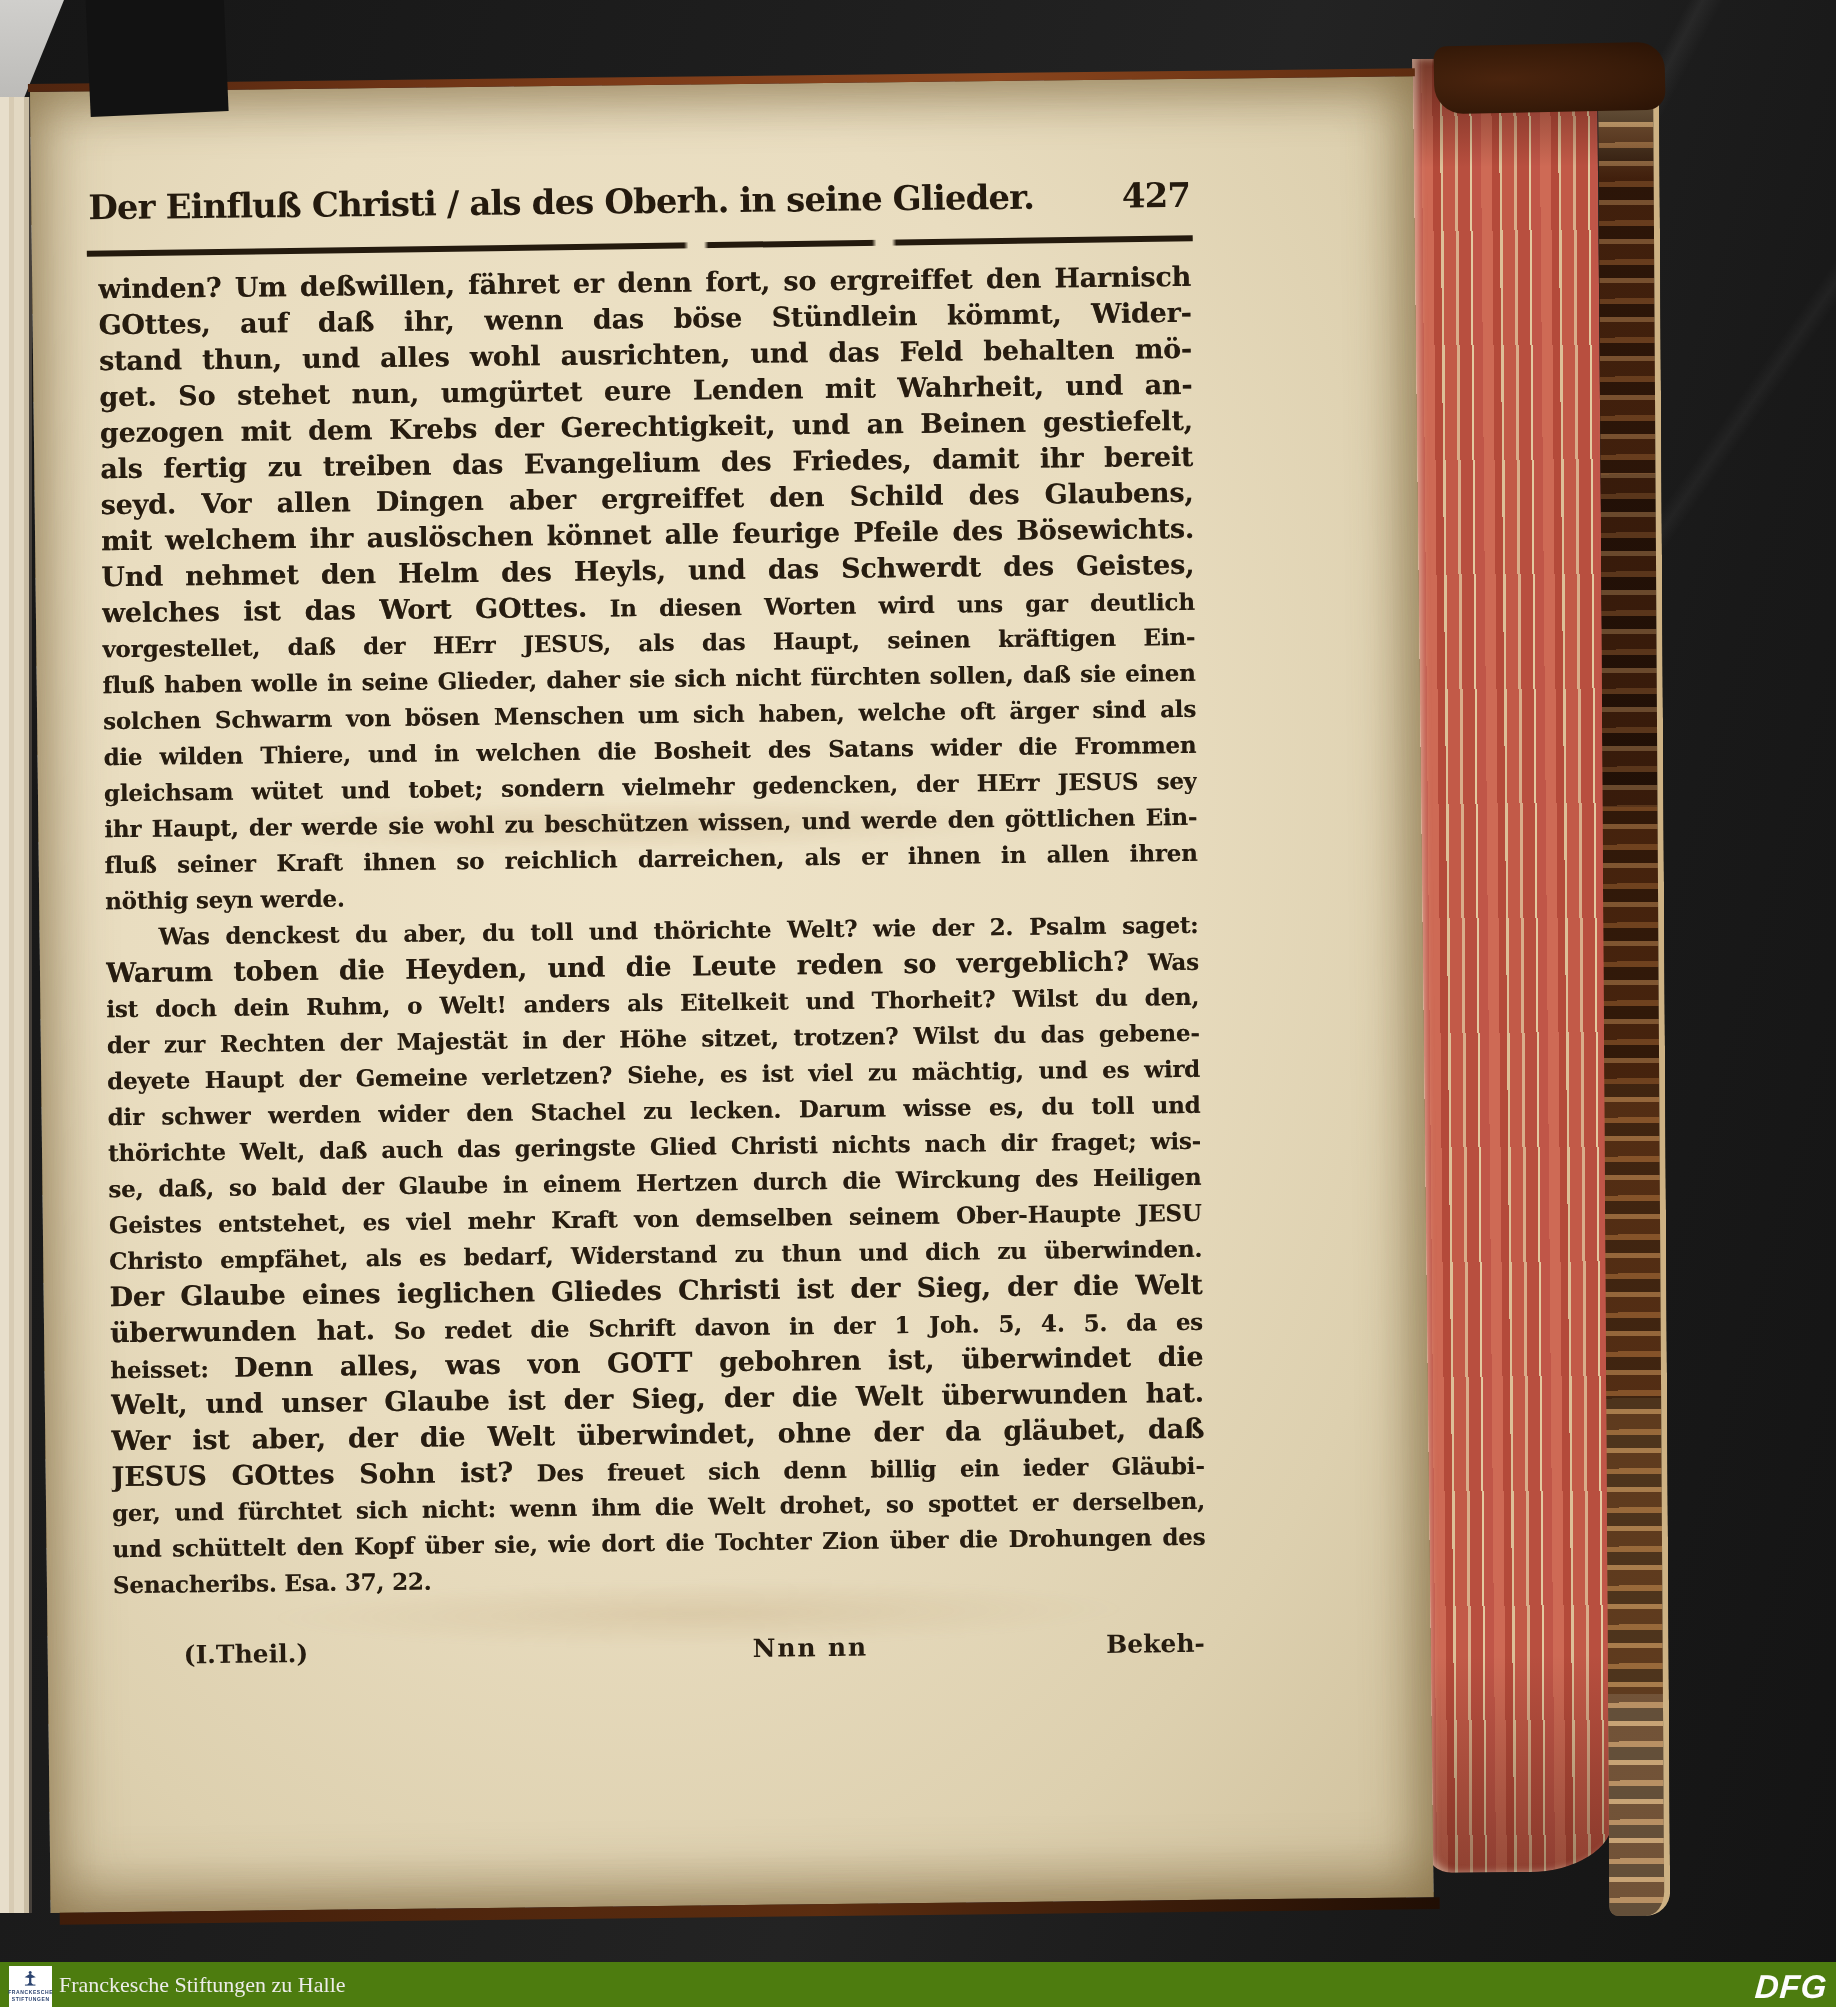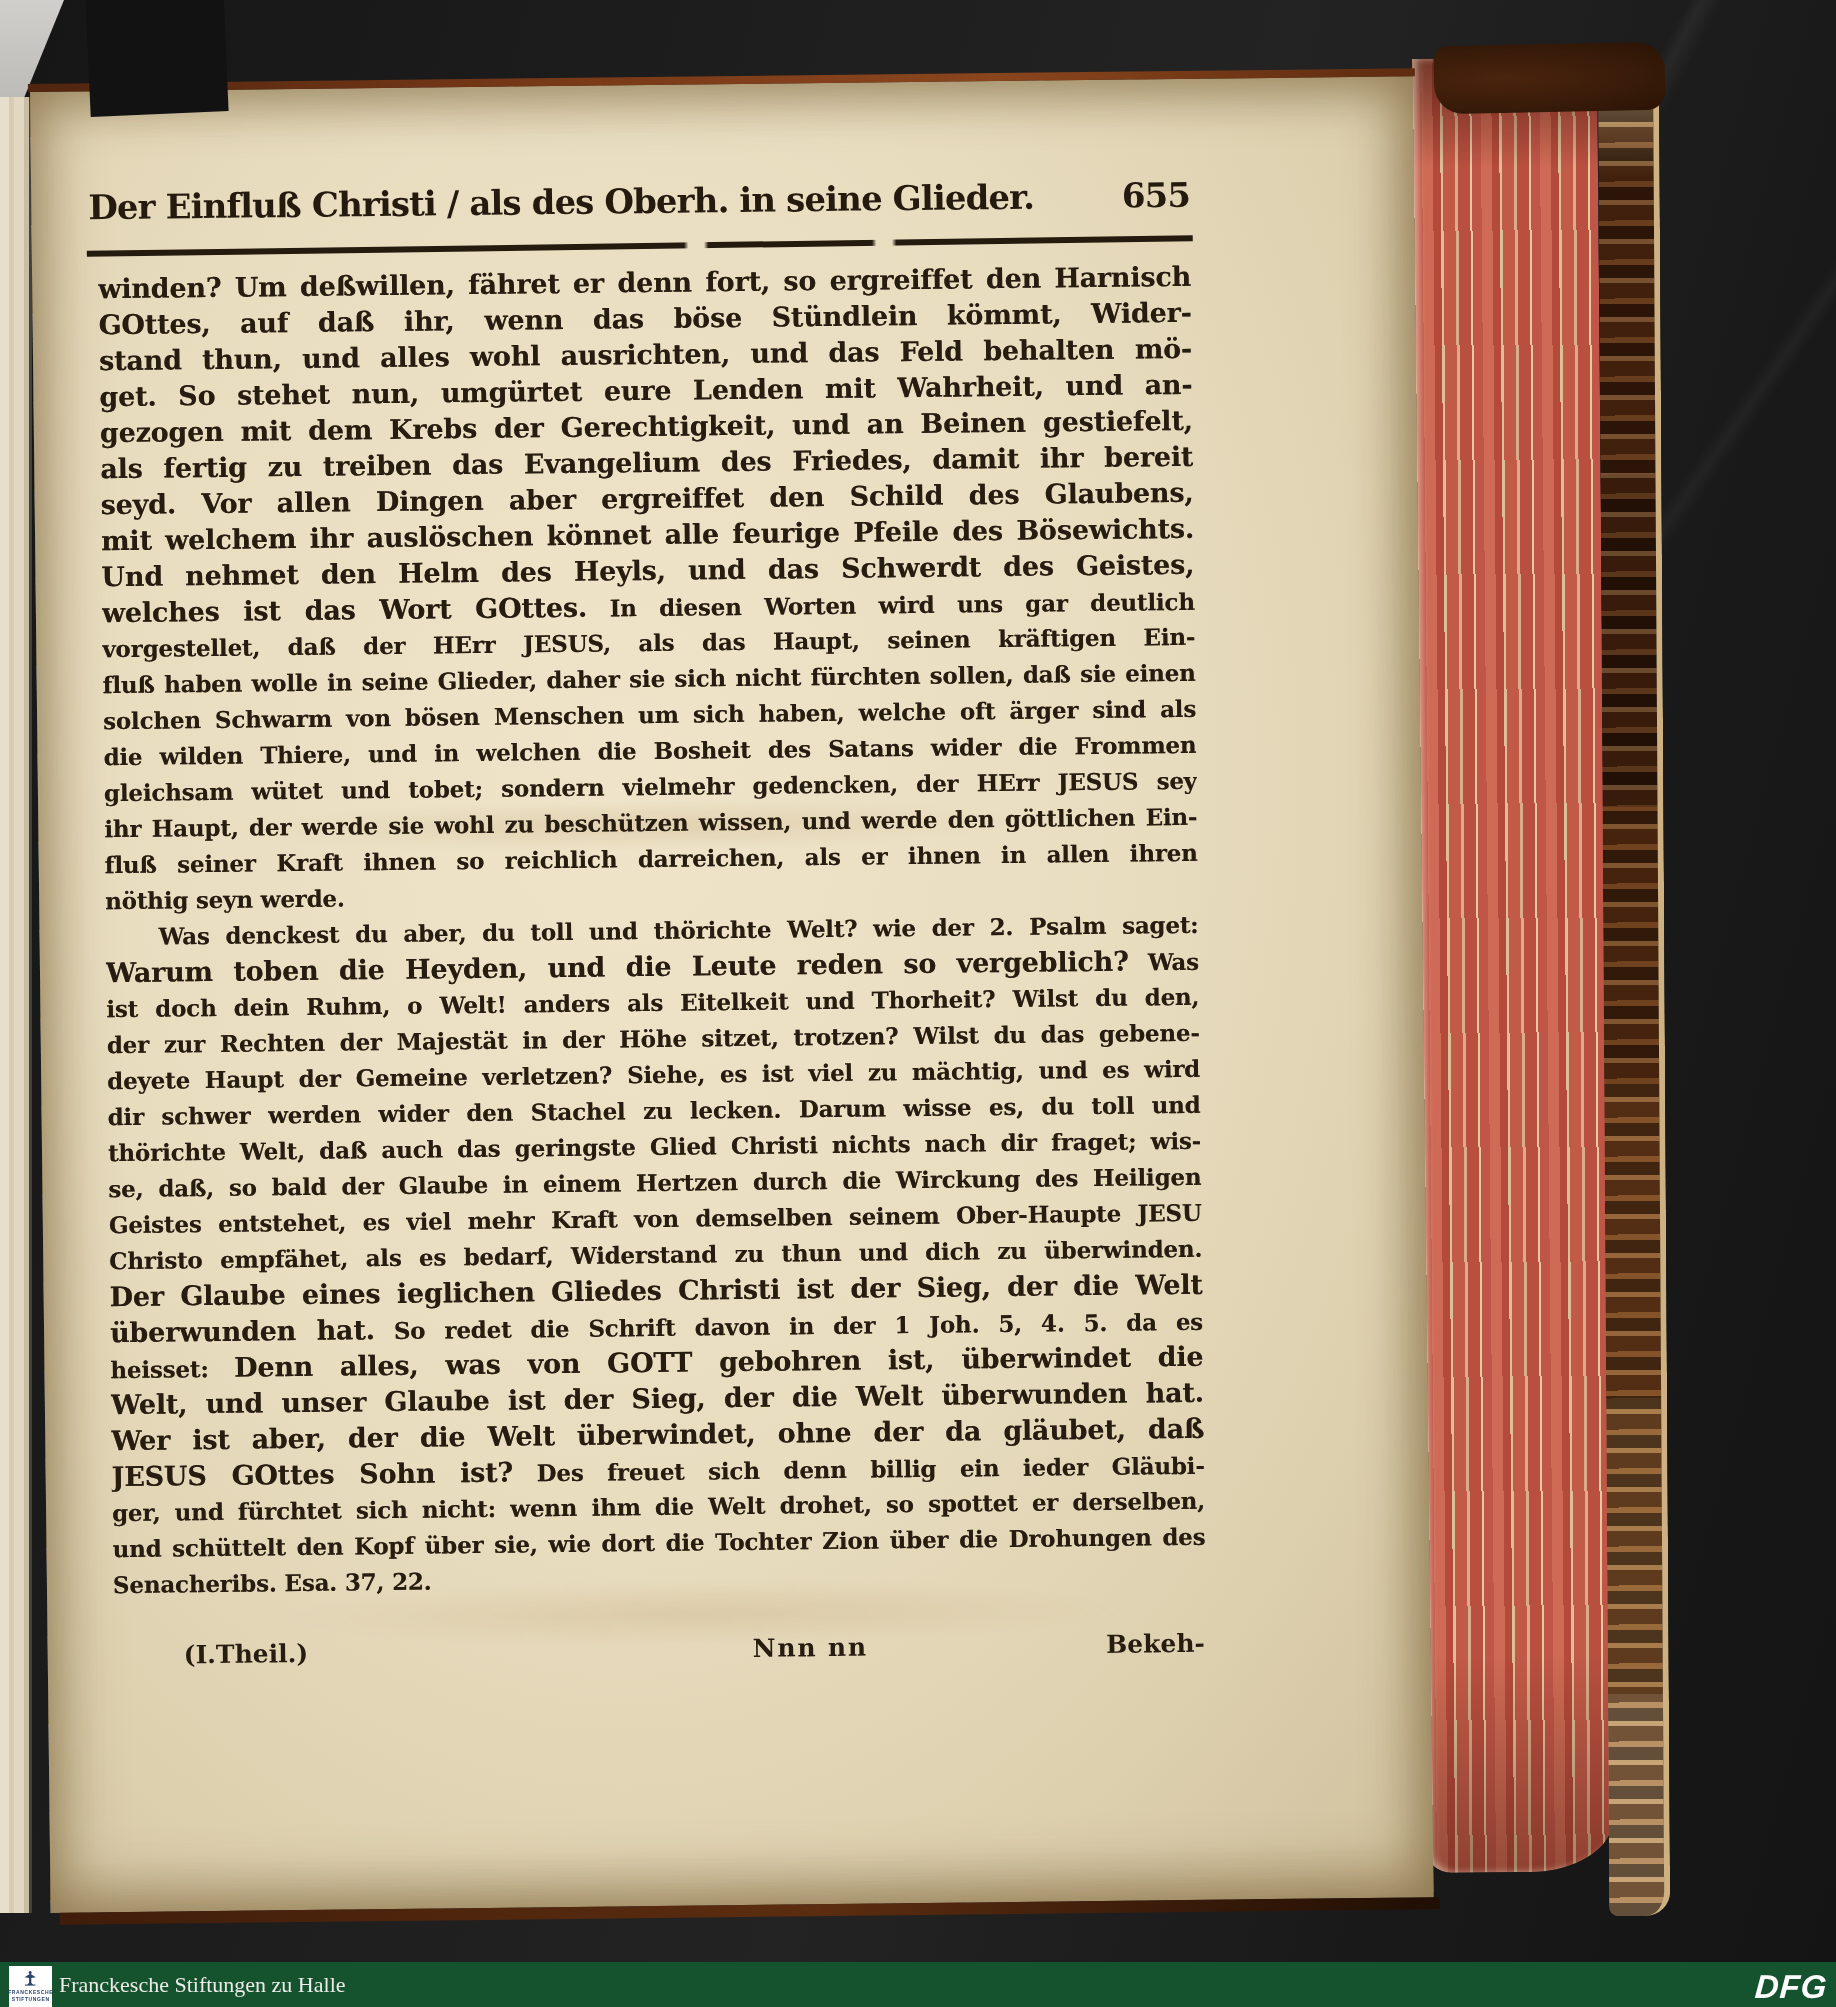--- a/index.html
+++ b/index.html
@@ -72,42 +72,42 @@
     background:radial-gradient(ellipse at 30% 50%,#4a240e,#381b09 60%,#2a1305 100%);
     border-radius:13px 27.5px 18.4px 29px;}
   .board-edge{position:absolute;left:1598px;top:68px;width:55px;height:1848px;z-index:4;
     transform:rotate(-0.35deg);transform-origin:left top;
     background:
       repeating-linear-gradient(0deg,rgba(15,6,2,.55) 0 13px,rgba(150,100,55,.35) 13px 18.4px,rgba(55,26,10,.6) 18.4px 34px,rgba(195,155,105,.35) 34px 39px),
       linear-gradient(180deg,#c9a878 0 2%,#4f2810 6% 22%,#3a1d0c 22% 40%,#5b3012 40% 55%,#7c4a22 55% 72%,#9a6c3c 72% 88%,#caa87c 88% 100%);
     border-right:6.4px solid #cdb183;
     border-radius:7.3px 13px 24px 9.2px;}
   
-  .viewer-footer{position:absolute;left:0;bottom:0;width:1837px;height:45px;background:#14532d;z-index:10;margin-top:40px;}
+  .viewer-footer{position:absolute;left:0;bottom:0;width:1837px;height:45px;background:#4d7c0f;z-index:10;margin-top:40px;}
   .logo-box{position:absolute;left:9.2px;top:3.7px;width:43px;height:41px;background:#ffffff;
     display:flex;flex-direction:column;align-items:center;justify-content:center;gap:0.9px;}
   .logo-caption{font-family:"Liberation Sans",sans-serif;font-size:5px;font-weight:bold;
     letter-spacing:0.6px;color:#2c4470;line-height:5.5px;text-align:center;}
   .institution{position:absolute;left:59px;top:0;height:45px;line-height:45px;
     font-family:"Liberation Serif",serif;font-size:22px;color:#edecea;}
   .dfg{position:absolute;right:9.2px;top:6.4px;font-family:"Liberation Sans",sans-serif;
     font-weight:bold;font-style:italic;font-size:33px;letter-spacing:0.9px;color:#fdfdfd;
     transform:skewX(-4deg);}
 </style>
 </head>
 <body>
 
 <div class="bg-streaks"></div>
 <div class="scan-corner"></div>
 <div class="left-strip"></div>
 
 <div class="book-page">
   <div class="page-header">
     <span>Der Einfluß Christi / als des Oberh. in seine Glieder.</span>
-    <span>655</span>
+    <span>427</span>
   </div>
   <div class="header-rule"></div>
   <div class="ghost g1"></div>
   <div class="ghost g2"></div>
   <div class="body-text">
       <div class="text-line"><span class="lg">winden?  Um deßwillen, fähret er denn fort, so ergreiffet den Harnisch</span></div>
       <div class="text-line"><span class="lg">GOttes, auf daß ihr, wenn das böse Stündlein kömmt, Wider-</span></div>
       <div class="text-line"><span class="lg">stand thun, und alles wohl ausrichten, und das Feld behalten mö-</span></div>
       <div class="text-line"><span class="lg">get.  So stehet nun, umgürtet eure Lenden mit Wahrheit, und an-</span></div>
       <div class="text-line"><span class="lg">gezogen mit dem Krebs der Gerechtigkeit, und an Beinen gestiefelt,</span></div>

